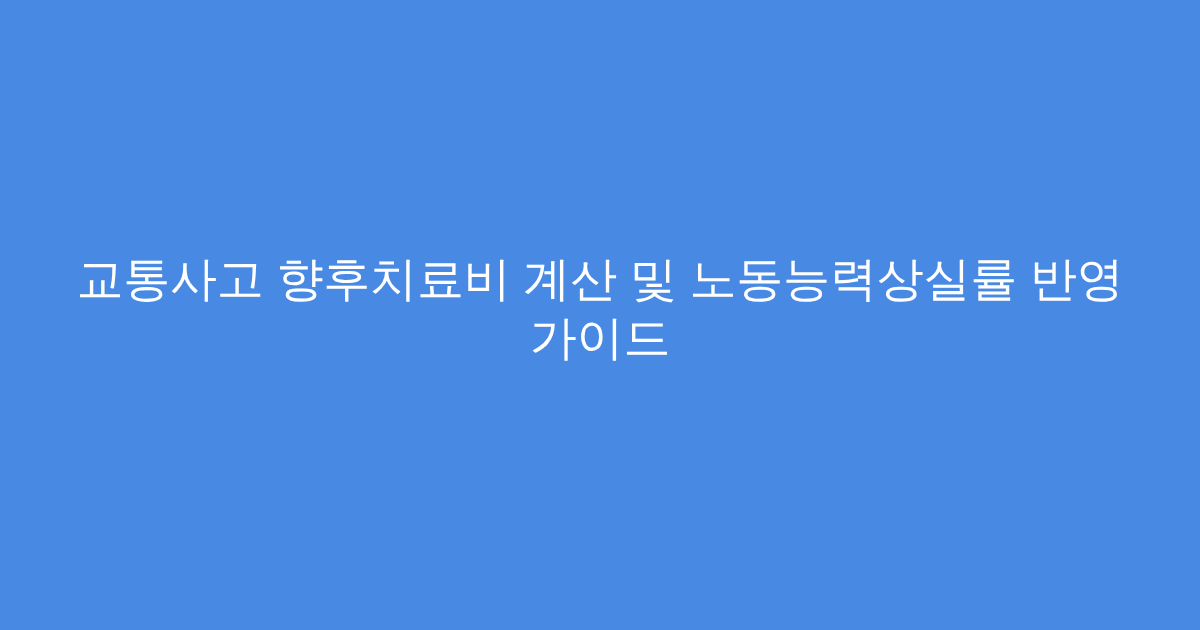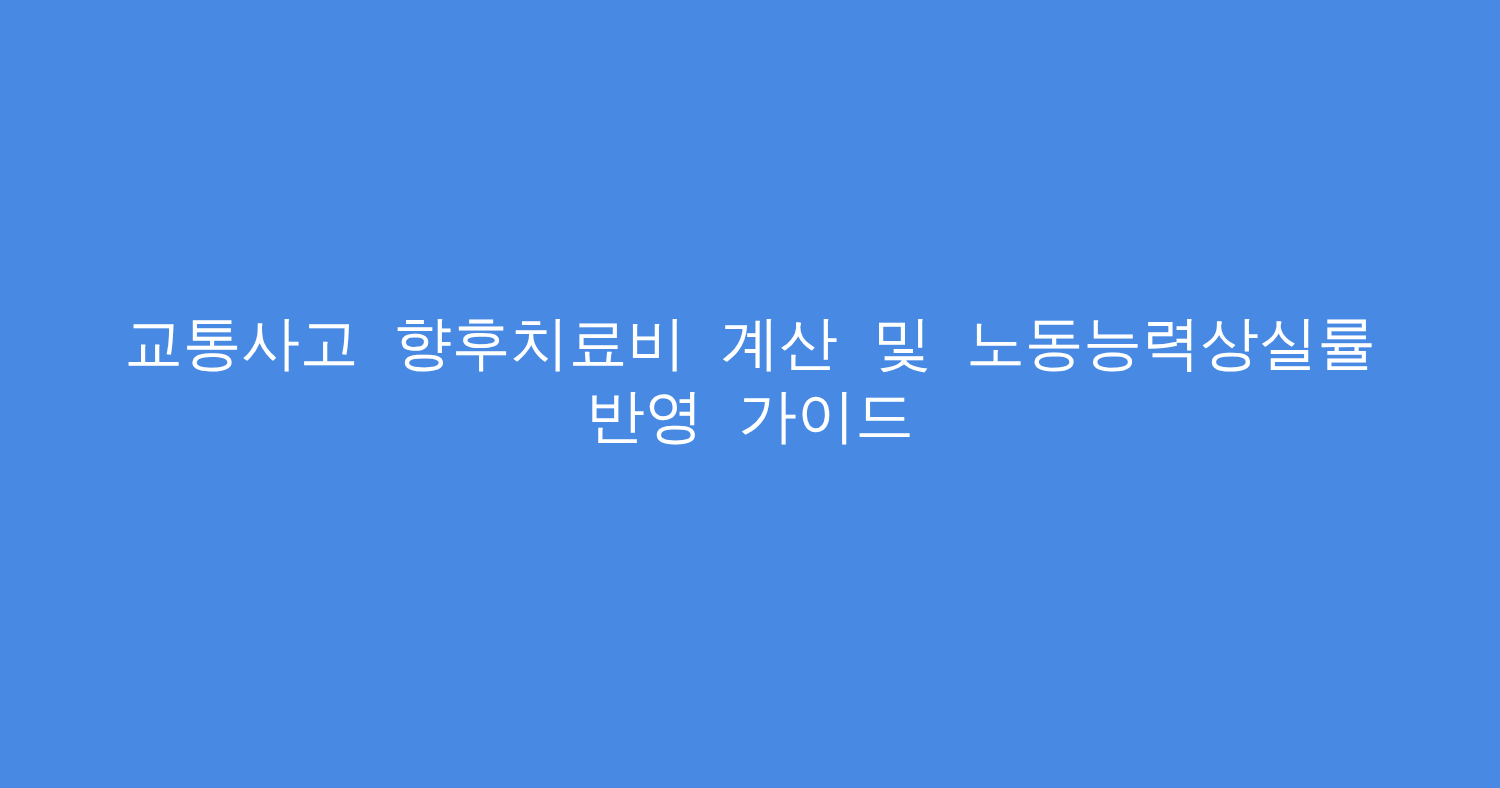--- a/index.html
+++ b/index.html
@@ -35,21 +35,21 @@
     display: flex;
     align-items: center;
     justify-content: center;
   }
 
   .og-title {
     margin: 15px;
     width: 100%;
     text-align: center;
     color: #ffffff;
-    font-family: Liberation Mono, monospace;
+    font-family: Liberation Sans, sans-serif;
     font-size: 47px;
     font-weight: 400;
     line-height: 1.26;
     letter-spacing: -0.2px;
     word-break: keep-all;
     overflow-wrap: break-word;
     text-rendering: geometricPrecision;
   }
 </style>
 </head>

